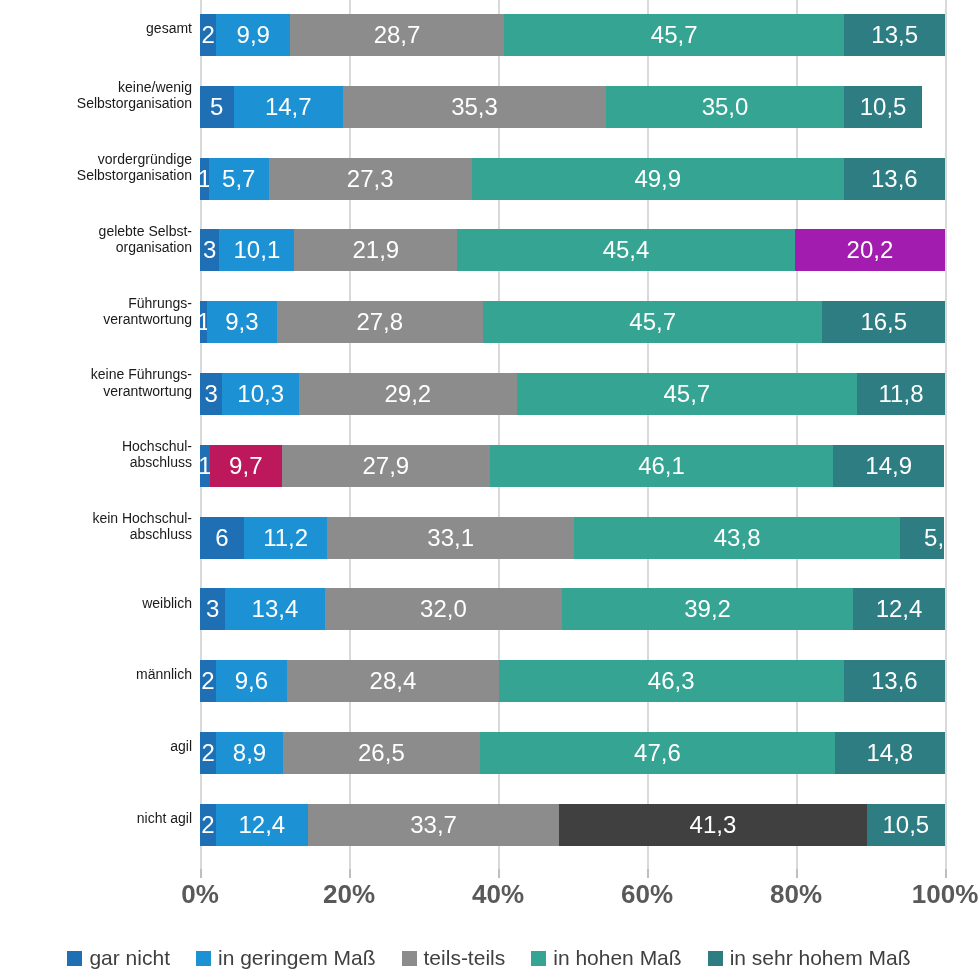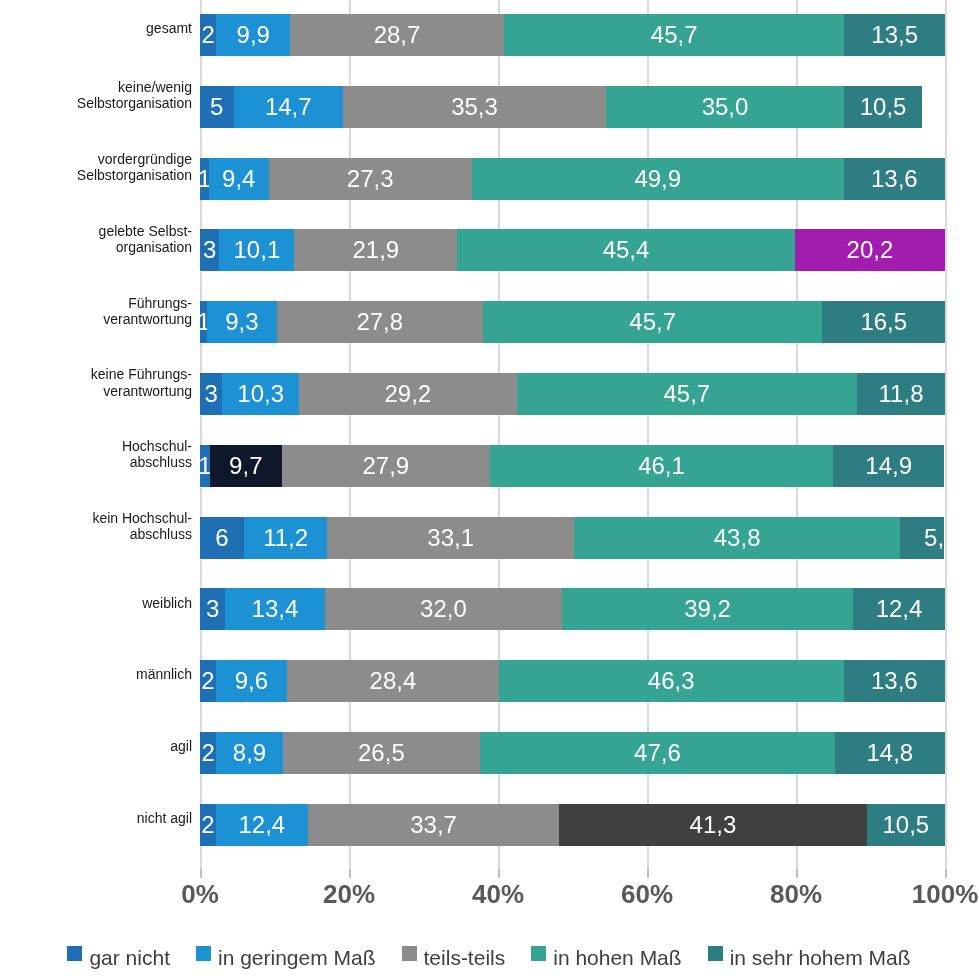--- a/index.html
+++ b/index.html
@@ -121,21 +121,21 @@
     height: 36px;
     display: flex;
     flex-direction: row;
     align-items: center;
     justify-content: center;
     gap: 26px;
   }
   .legend-item {
     display: flex;
     flex-direction: row;
-    align-items: flex-start;
+    align-items: center;
     gap: 7px;
   }
   .legend-swatch {
     width: 15px;
     height: 15px;
     flex: 0 0 auto;
   }
   .legend-text {
     font-size: 21px;
     color: #404040;
@@ -233,21 +233,21 @@
         </div>
         <div class="seg" style="width: 78.225px; background: rgb(46, 125, 131);">
           <span class="seg-label">10,5</span>
         </div>
       </div>
       <div class="bar-row" style="top: 157.6px;">
         <div class="seg" style="width: 8.94px; background: rgb(31, 111, 181);">
           <span class="seg-label">1</span>
         </div>
         <div class="seg" style="width: 59.6px; background: rgb(28, 145, 212);">
-          <span class="seg-label">9,4</span>
+          <span class="seg-label">5,7</span>
         </div>
         <div class="seg" style="width: 203.385px; background: rgb(140, 140, 140);">
           <span class="seg-label">27,3</span>
         </div>
         <div class="seg" style="width: 371.755px; background: rgb(53, 164, 147);">
           <span class="seg-label">49,9</span>
         </div>
         <div class="seg" style="width: 101.32px; background: rgb(46, 125, 131);">
           <span class="seg-label">13,6</span>
         </div>
@@ -300,21 +300,21 @@
           <span class="seg-label">45,7</span>
         </div>
         <div class="seg" style="width: 87.91px; background: rgb(46, 125, 131);">
           <span class="seg-label">11,8</span>
         </div>
       </div>
       <div class="bar-row" style="top: 444.8px;">
         <div class="seg" style="width: 9.685px; background: rgb(31, 111, 181);">
           <span class="seg-label">1</span>
         </div>
-        <div class="seg" style="width: 72.265px; background: #0f172a;">
+        <div class="seg" style="width: 72.265px; background: #be185d;">
           <span class="seg-label">9,7</span>
         </div>
         <div class="seg" style="width: 207.855px; background: rgb(140, 140, 140);">
           <span class="seg-label">27,9</span>
         </div>
         <div class="seg" style="width: 343.445px; background: rgb(53, 164, 147);">
           <span class="seg-label">46,1</span>
         </div>
         <div class="seg" style="width: 111.005px; background: rgb(46, 125, 131);">
           <span class="seg-label">14,9</span>

